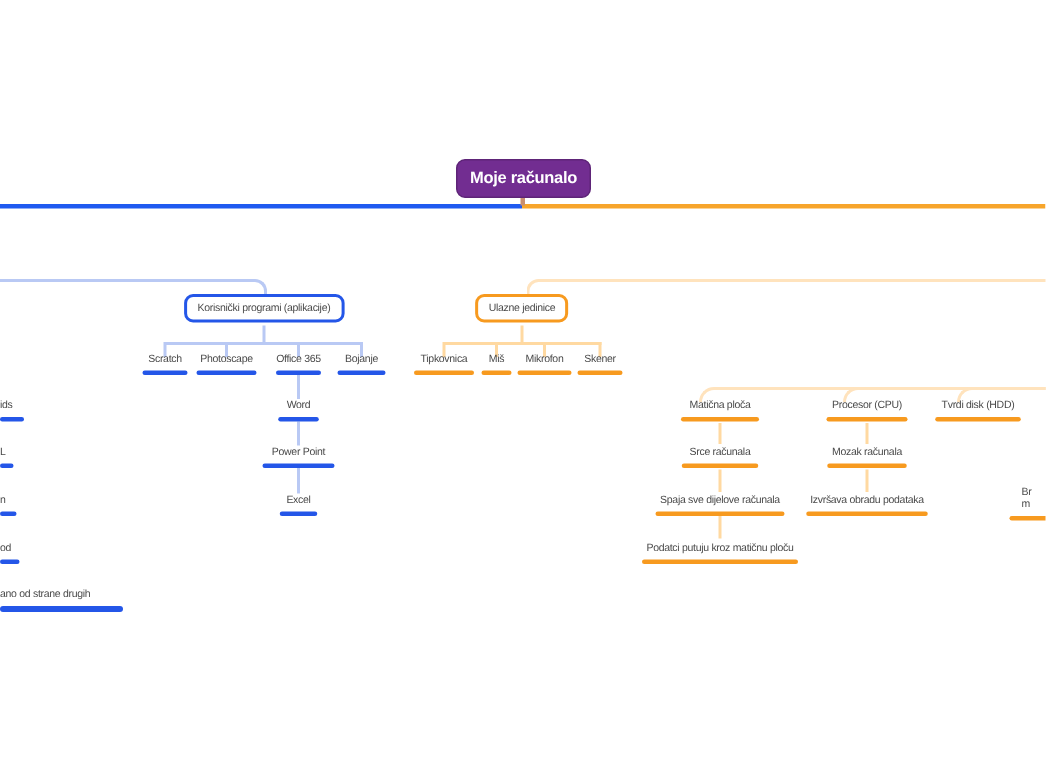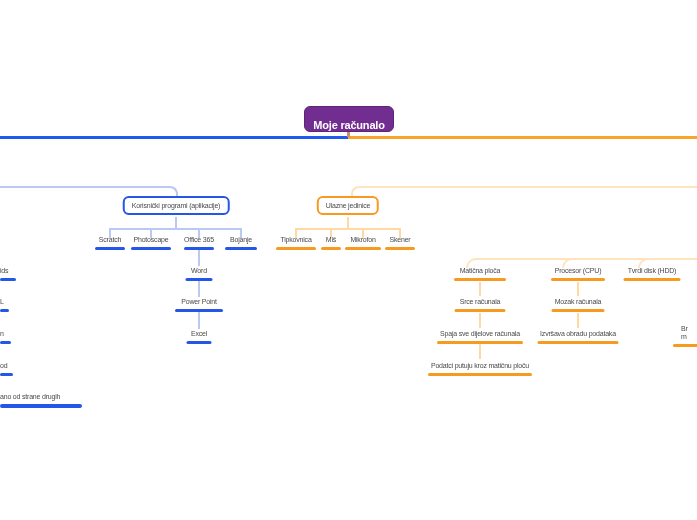--- a/index.html
+++ b/index.html
@@ -30,21 +30,21 @@
     position:absolute;transform:translateX(-50%);background:#fff;
     border-radius:6px;padding:4px 7px;font-size:7px;letter-spacing:-0.2px;
     color:var(--txt);white-space:nowrap;z-index:3;
   }
   .box.blue-border{border:2px solid var(--blue);}
   .box.orange-border{border:2px solid var(--orange);}
   .root-node{
     position:absolute;left:304px;top:106px;width:90px;height:26px;
     background:var(--root-fill);border:1px solid var(--root-border);
     border-radius:6px;color:#ffffff;font-size:11px;font-weight:bold;
-    letter-spacing:-0.2px;display:flex;align-items:flex-end;justify-content:center;
+    letter-spacing:-0.2px;display:flex;align-items:center;justify-content:center;
     z-index:4;box-sizing:border-box;
   }
   .h{height:2px;}
   .v{width:2px;}
   .elbow{background:transparent;}
   .two-line span{display:block;font-size:7px;line-height:8px;letter-spacing:-0.2px;}
 </style>
 </head>
 <body>
 

